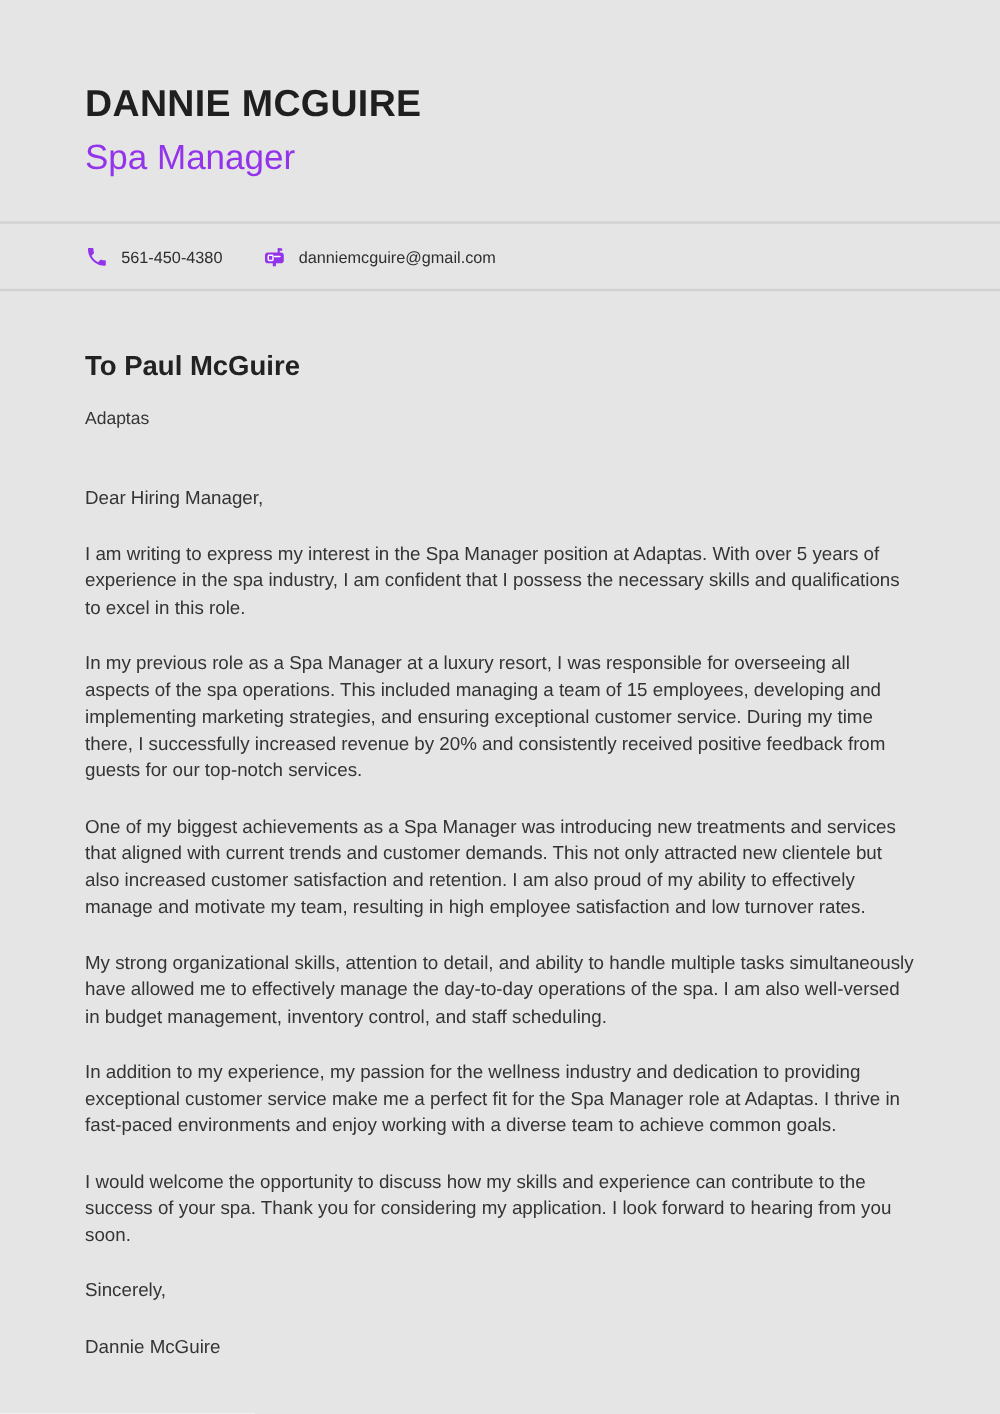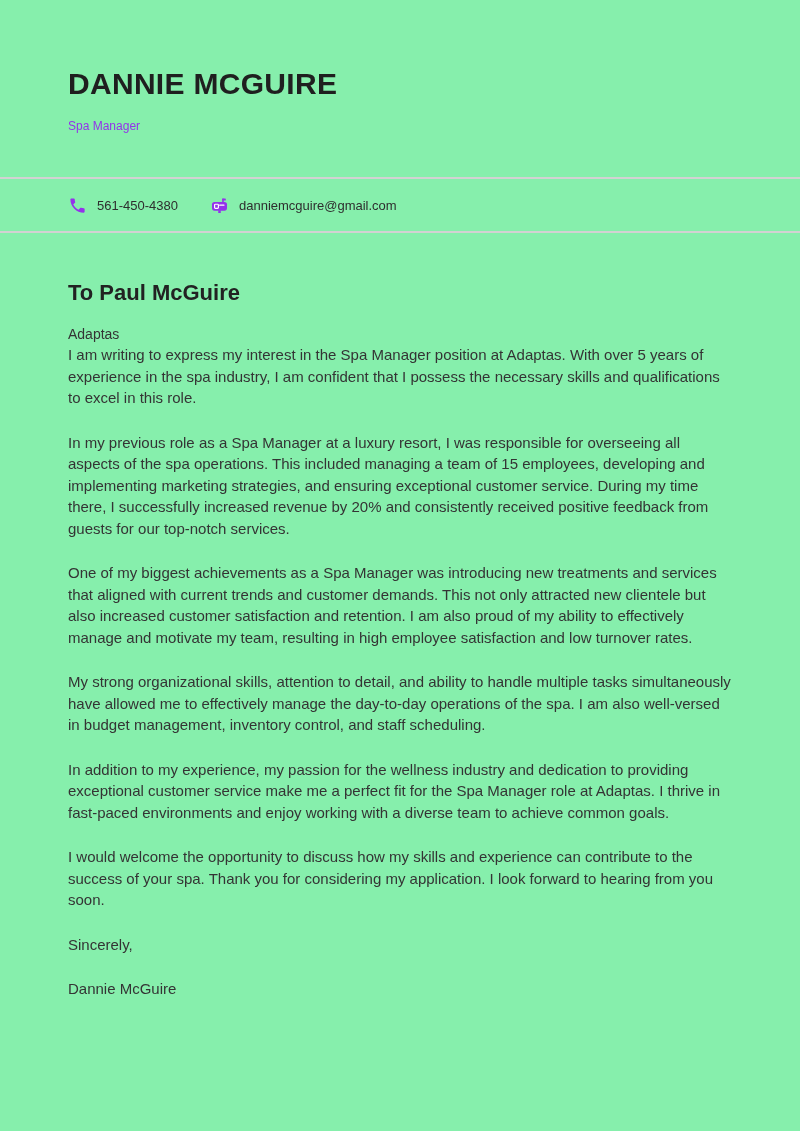--- a/index.html
+++ b/index.html
@@ -6,36 +6,36 @@
   html, body { background: #ffffff; }
   body {
     font-family: "Liberation Sans", "DejaVu Sans", sans-serif;
     color: #343434;
   }
   .page {
     position: relative;
     width: 800px;
     height: 1131px;
     margin: 0 auto;
-    background: #86efac;
+    background: #e5e5e5;
     overflow: hidden;
   }
   .header {
     padding: 66px 68px 0 68px;
   }
   .candidate-name {
     font-size: 30px;
     font-weight: 700;
     letter-spacing: 0.3px;
     color: #1f1f1f;
     line-height: 36px;
   }
   .job-title {
     margin-top: 11px;
-    font-size: 12px;
+    font-size: 28px;
     font-weight: 500;
     color: #9333ea;
     line-height: 26px;
   }
   .divider {
     width: 100%;
     height: 2px;
     background: #d2d2d2;
   }
   .divider-top { margin-top: 38px; }
@@ -125,20 +125,21 @@
       <span class="contact-text">danniemcguire@gmail.com</span>
     </div>
   </div>
 
   <div class="divider"></div>
 
   <div class="letter">
     <div class="recipient">To Paul McGuire</div>
     <div class="company">Adaptas</div>
 
+    <p class="salutation">Dear Hiring Manager,</p>
 
     <p>I am writing to express my interest in the Spa Manager position at Adaptas. With over 5 years of experience in the spa industry, I am confident that I possess the necessary skills and qualifications to excel in this role.</p>
     <p>In my previous role as a Spa Manager at a luxury resort, I was responsible for overseeing all aspects of the spa operations. This included managing a team of 15 employees, developing and implementing marketing strategies, and ensuring exceptional customer service. During my time there, I successfully increased revenue by 20% and consistently received positive feedback from guests for our top-notch services.</p>
     <p>One of my biggest achievements as a Spa Manager was introducing new treatments and services that aligned with current trends and customer demands. This not only attracted new clientele but also increased customer satisfaction and retention. I am also proud of my ability to effectively manage and motivate my team, resulting in high employee satisfaction and low turnover rates.</p>
     <p>My strong organizational skills, attention to detail, and ability to handle multiple tasks simultaneously have allowed me to effectively manage the day-to-day operations of the spa. I am also well-versed in budget management, inventory control, and staff scheduling.</p>
     <p>In addition to my experience, my passion for the wellness industry and dedication to providing exceptional customer service make me a perfect fit for the Spa Manager role at Adaptas. I thrive in fast-paced environments and enjoy working with a diverse team to achieve common goals.</p>
     <p>I would welcome the opportunity to discuss how my skills and experience can contribute to the success of your spa. Thank you for considering my application. I look forward to hearing from you soon.</p>
 
     <p class="closing">Sincerely,</p>
     <p class="signature">Dannie McGuire</p>

